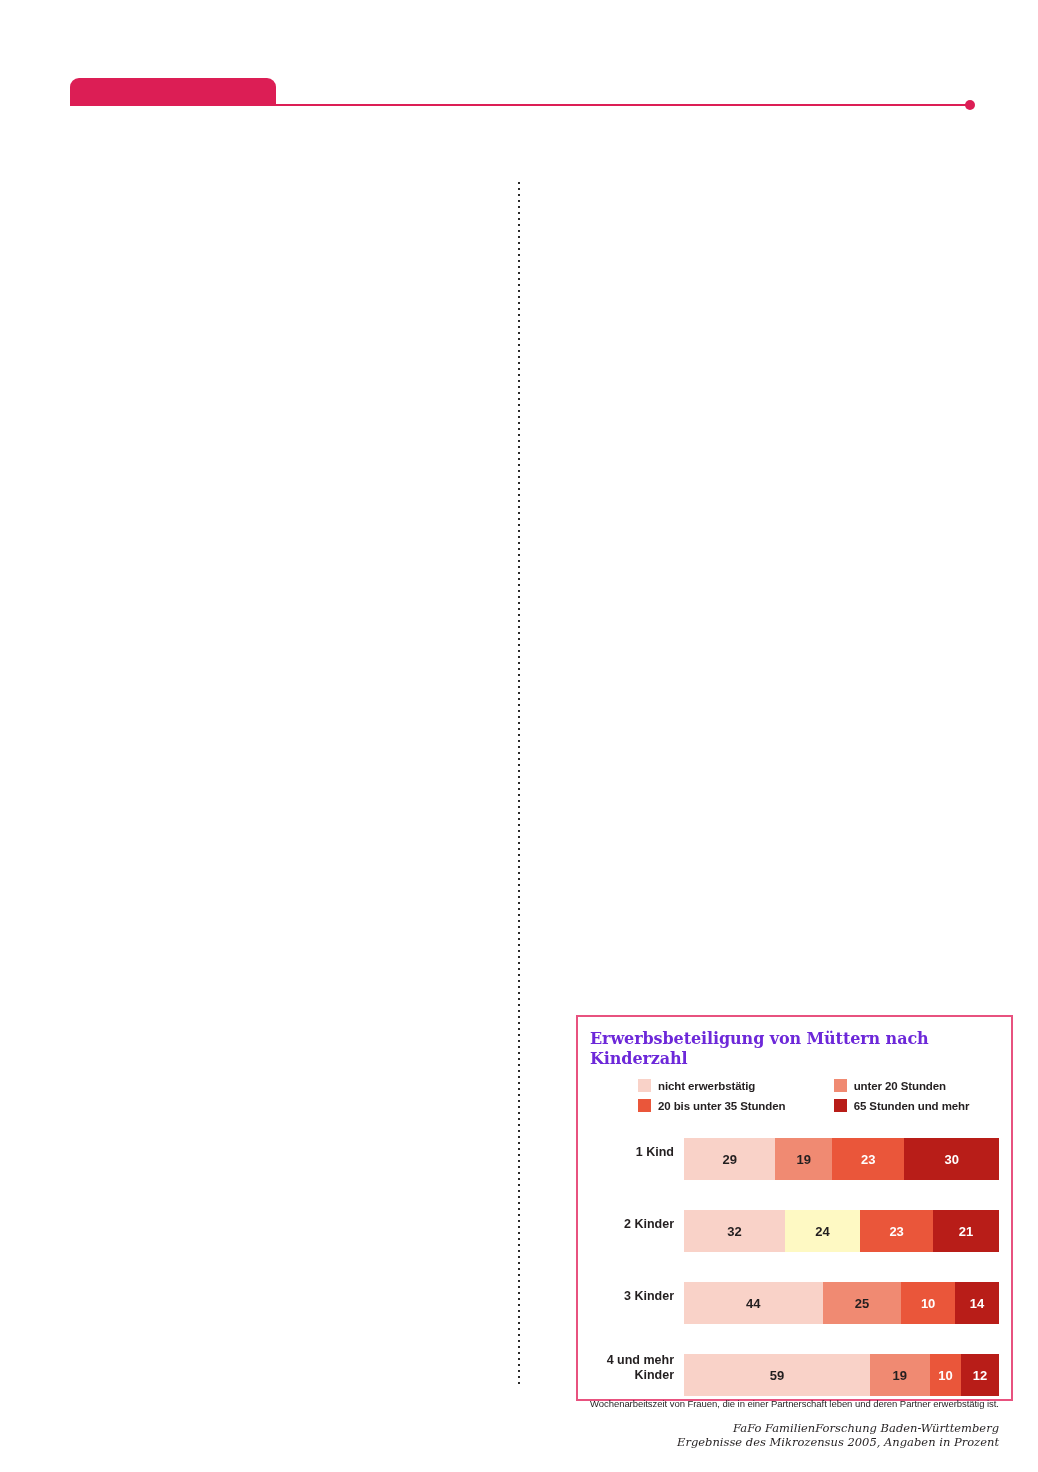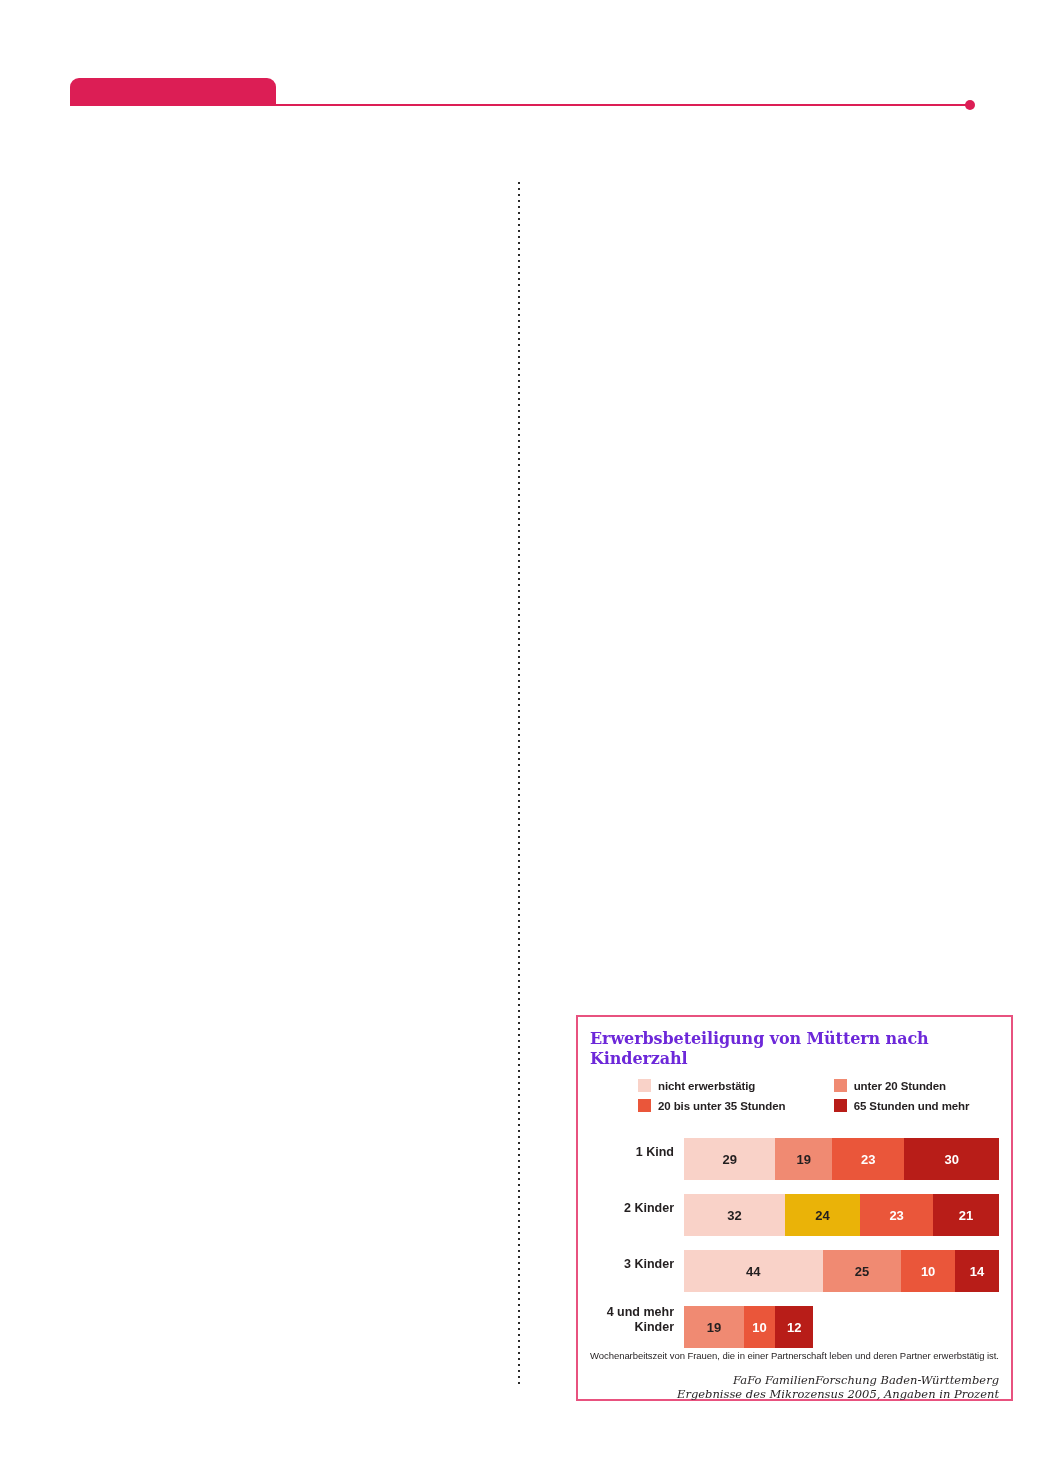--- a/index.html
+++ b/index.html
@@ -116,21 +116,21 @@
   }
 
   
   #chart-plot {
     margin-top: 12px;
   }
   .bar-row {
     display: flex;
     align-items: center;
     height: 42px;
-    margin-bottom: 14px;
+    margin-bottom: 30px;
   }
   .bar-row:last-child { margin-bottom: 0; }
   .bar-label {
     width: 94px;
     flex: 0 0 94px;
     text-align: right;
     padding-right: 10px;
     box-sizing: border-box;
     font-size: 12.5px;
     font-weight: bold;
@@ -217,38 +217,39 @@
           <div class="bar-seg" style="width: 29%; background: rgb(249, 210, 200); color: rgb(35, 31, 32);">29</div>
           <div class="bar-seg" style="width: 18%; background: rgb(240, 138, 114); color: rgb(35, 31, 32);">19</div>
           <div class="bar-seg" style="width: 23%; background: rgb(234, 86, 58); color: rgb(255, 255, 255);">23</div>
           <div class="bar-seg" style="width: 30%; background: rgb(184, 29, 24); color: rgb(255, 255, 255);">30</div>
         </div>
       </div>
       <div class="bar-row">
         <div class="bar-label">2 Kinder</div>
         <div class="bar-track">
           <div class="bar-seg" style="width: 32%; background: rgb(249, 210, 200); color: rgb(35, 31, 32);">32</div>
-          <div class="bar-seg" style="width: 24%; background: #eab308; color: rgb(35, 31, 32);">24</div>
+          <div class="bar-seg" style="width: 24%; background: #fef9c3; color: rgb(35, 31, 32);">24</div>
           <div class="bar-seg" style="width: 23%; background: rgb(234, 86, 58); color: rgb(255, 255, 255);">23</div>
           <div class="bar-seg" style="width: 21%; background: rgb(184, 29, 24); color: rgb(255, 255, 255);">21</div>
         </div>
       </div>
       <div class="bar-row">
         <div class="bar-label">3 Kinder</div>
         <div class="bar-track">
           <div class="bar-seg" style="width: 44%; background: rgb(249, 210, 200); color: rgb(35, 31, 32);">44</div>
           <div class="bar-seg" style="width: 25%; background: rgb(240, 138, 114); color: rgb(35, 31, 32);">25</div>
           <div class="bar-seg" style="width: 17%; background: rgb(234, 86, 58); color: rgb(255, 255, 255);">10</div>
           <div class="bar-seg" style="width: 14%; background: rgb(184, 29, 24); color: rgb(255, 255, 255);">14</div>
         </div>
       </div>
       <div class="bar-row">
         <div class="bar-label">4 und mehr
 Kinder</div>
         <div class="bar-track">
+          <div class="bar-seg" style="width: 59%; background: rgb(249, 210, 200); color: rgb(35, 31, 32);">59</div>
           <div class="bar-seg" style="width: 19%; background: rgb(240, 138, 114); color: rgb(35, 31, 32);">19</div>
           <div class="bar-seg" style="width: 10%; background: rgb(234, 86, 58); color: rgb(255, 255, 255);">10</div>
           <div class="bar-seg" style="width: 12%; background: rgb(184, 29, 24); color: rgb(255, 255, 255);">12</div>
         </div>
       </div>
     </div>
 
   <div id="chart-footnote">Wochenarbeitszeit von Frauen, die in einer Partnerschaft leben und deren Partner erwerbstätig ist.</div>
 
   <div id="chart-source">

